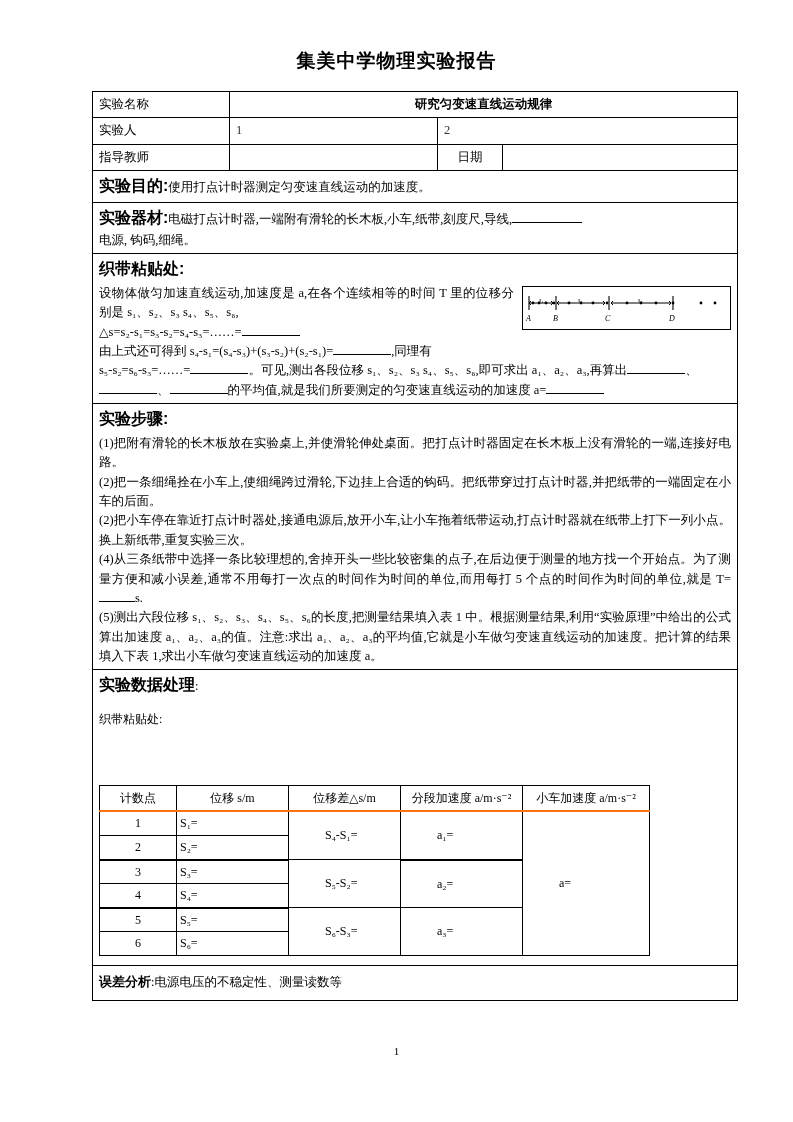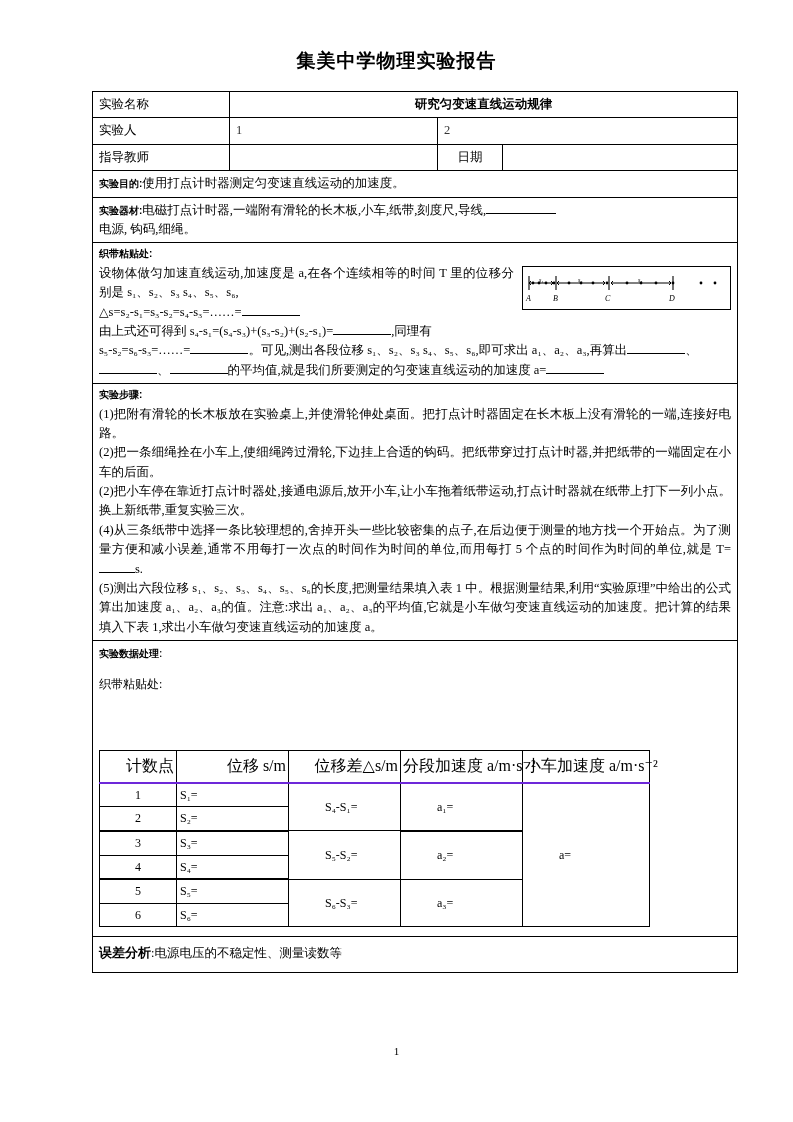--- a/index.html
+++ b/index.html
@@ -62,21 +62,21 @@
     font-size: 13.5px;
     font-family: "Liberation Sans", "DejaVu Sans", sans-serif;
   }
   .small-num {
     font-size: 11px;
     color: #333;
   }
 
   .sect-head {
     font-weight: bold;
-    font-size: 10px;
+    font-size: 16px;
     font-family: "Liberation Sans", "DejaVu Sans", sans-serif;
   }
   .body-text {
     font-size: 12.5px;
     line-height: 1.85;
     text-align: justify;
   }
   .body-text p { margin: 0; }
 
   .blank {
@@ -112,23 +112,23 @@
     width: 550px;
     margin-top: 4px;
   }
   .data-table td {
     border: 1px solid #000;
     font-size: 12px;
     padding: 2px 4px;
     height: 18px;
   }
   .data-table .hdr {
-    text-align: right;
-    border-bottom: 2px solid #6d28d9;
-    font-size: 16px;
+    text-align: center;
+    border-bottom: 2px solid #f97316;
+    font-size: 12px;
     white-space: nowrap;
     padding: 3px 2px;
   }
   .data-table .ctr { text-align: center; }
   .data-table .thick-bot { border-bottom: 2px solid #000; }
   .data-table .lval { text-align: left; padding-left: 3px; }
   .data-table .mid { vertical-align: middle; padding-left: 36px; }
 
   .err-row { font-size: 12.5px; }
   .err-label {

